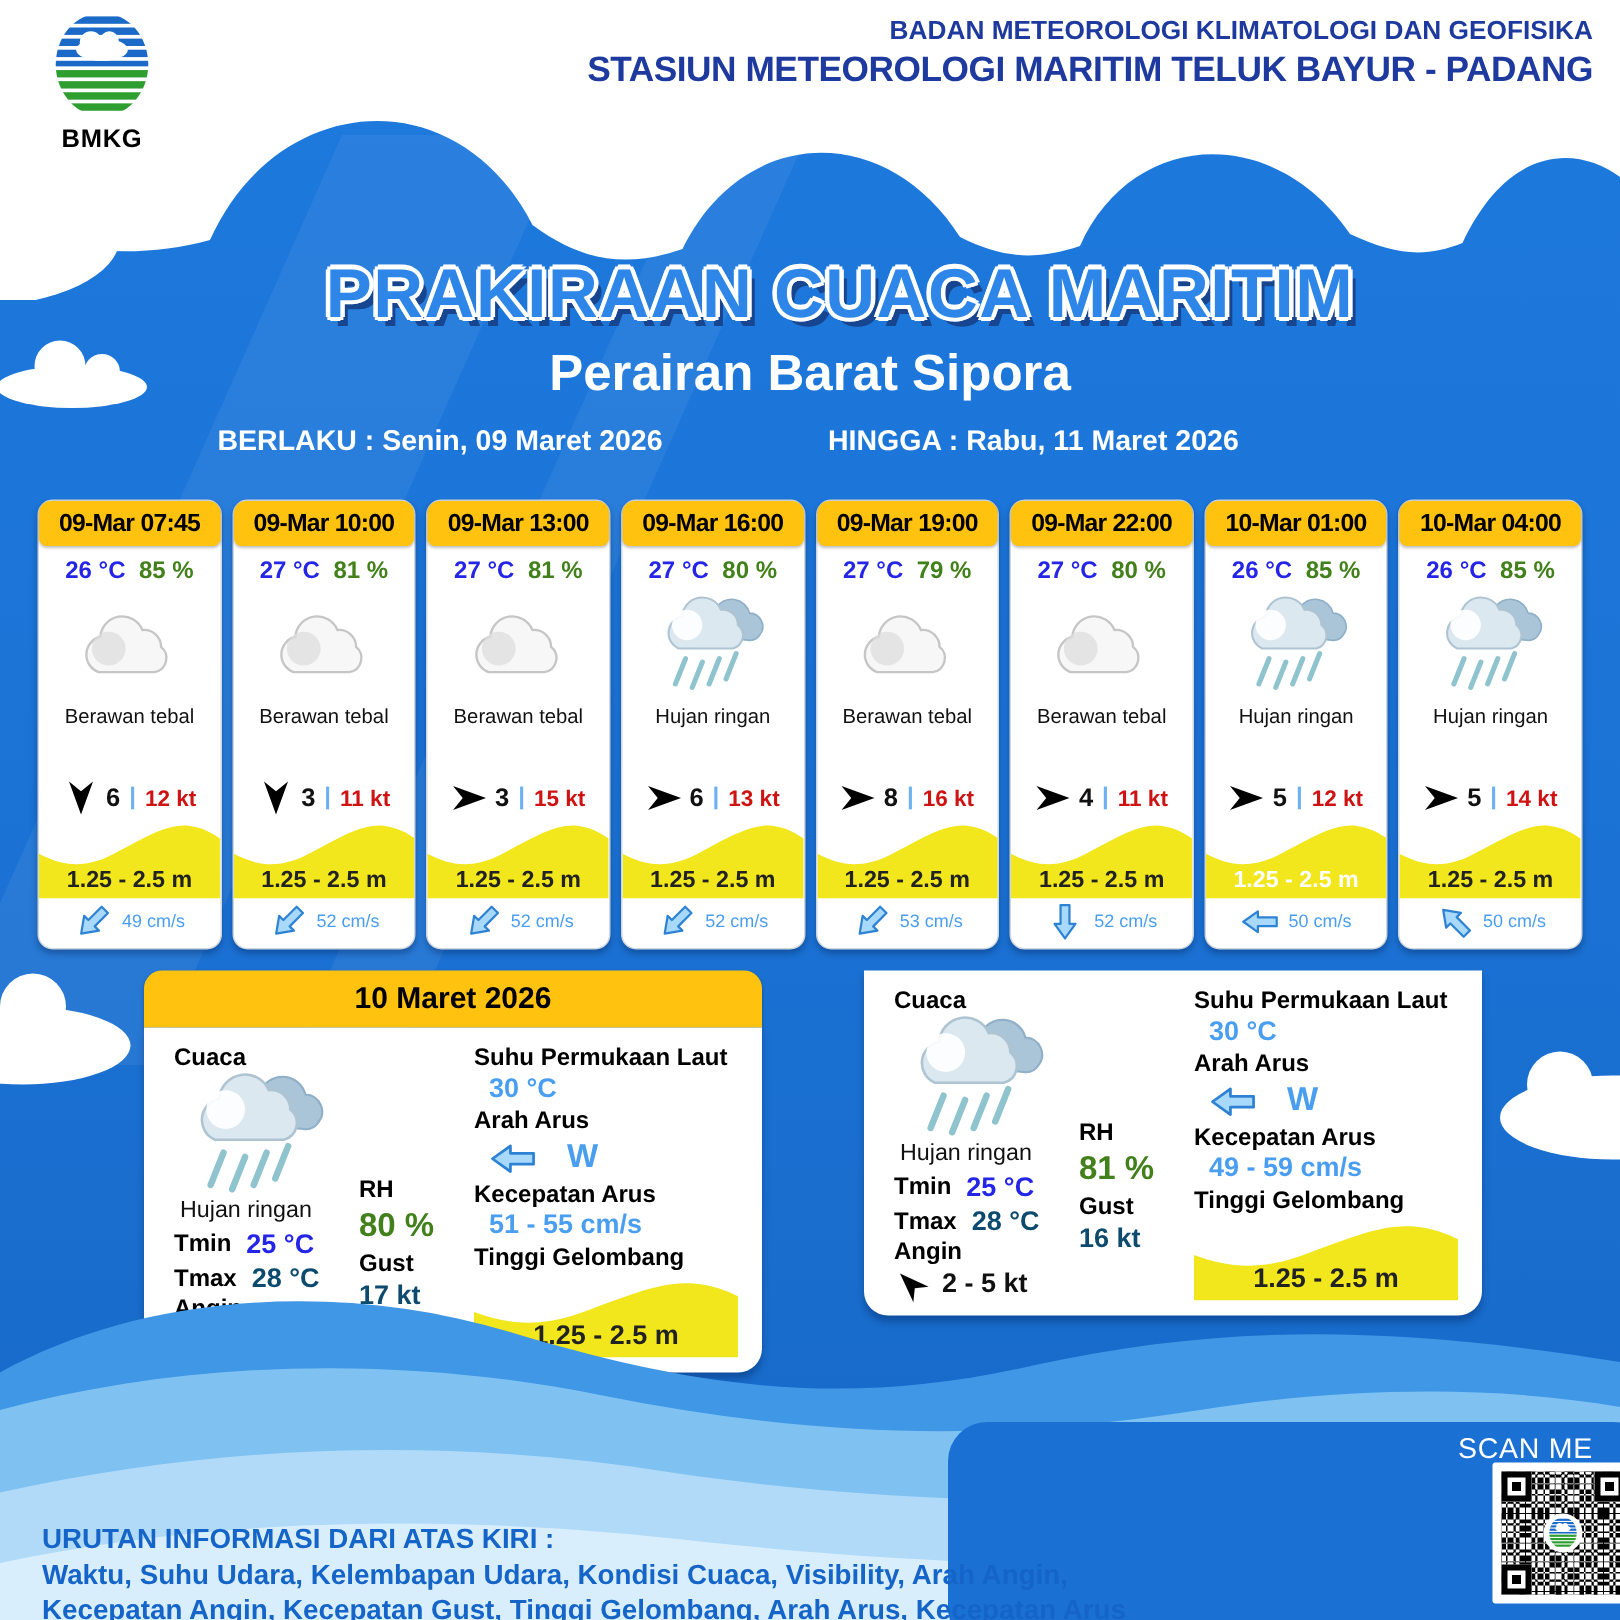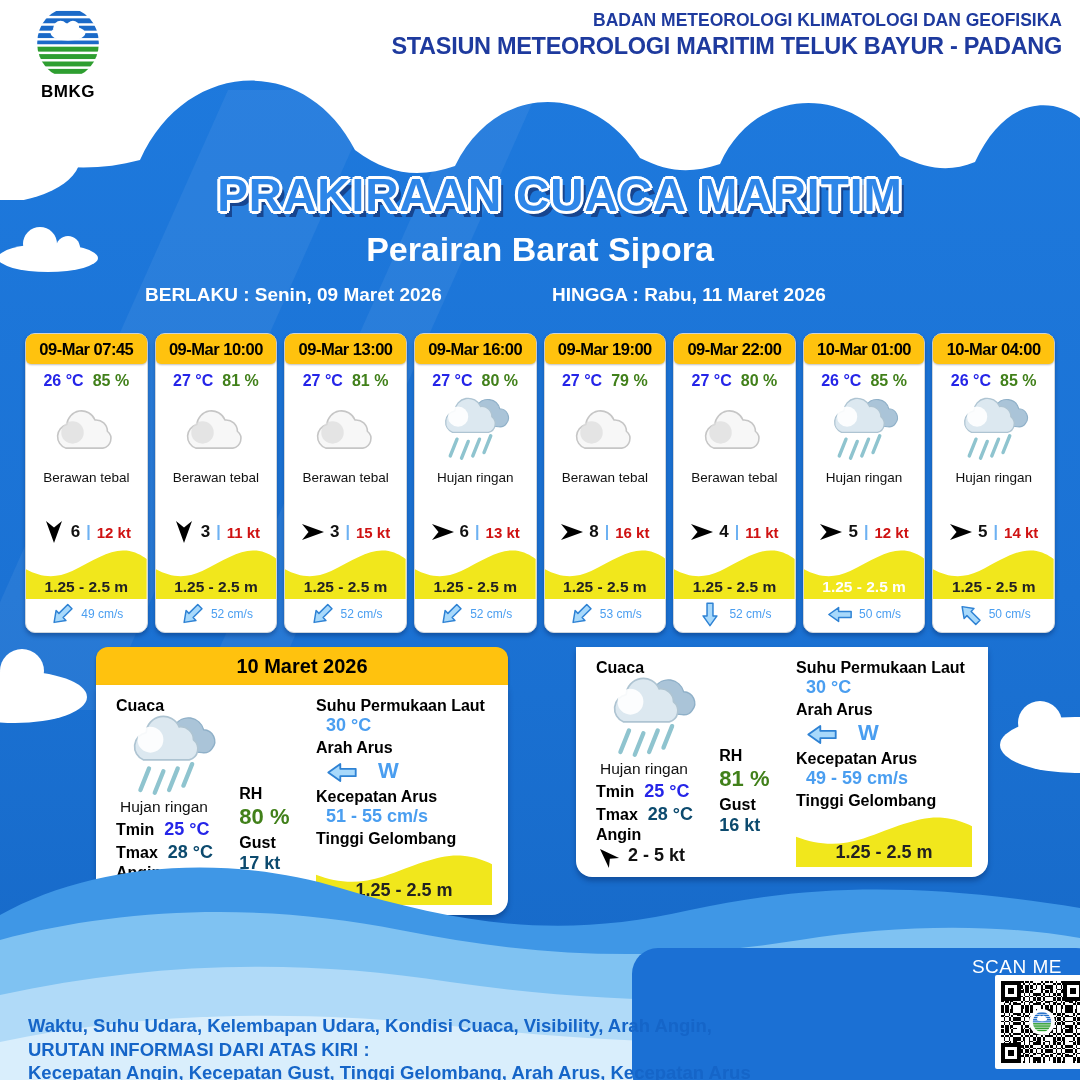--- a/index.html
+++ b/index.html
@@ -618,18 +618,18 @@
         <div class="qr-logo">
           <svg width="22" height="22" viewBox="0 0 60 60">
               <use href="#sym-bmkg"></use>
             </svg>
         </div>
       </div>
     </div>
   </div>
 
   <div class="footer-info">
+    <div>URUTAN INFORMASI DARI ATAS KIRI :</div>
     <div>Waktu, Suhu Udara, Kelembapan Udara, Kondisi Cuaca, Visibility, Arah Angin,</div>
-    <div>URUTAN INFORMASI DARI ATAS KIRI :</div>
     <div>Kecepatan Angin, Kecepatan Gust, Tinggi Gelombang, Arah Arus, Kecepatan Arus</div>
   </div>
 
 </div>
 
 </body></html>

